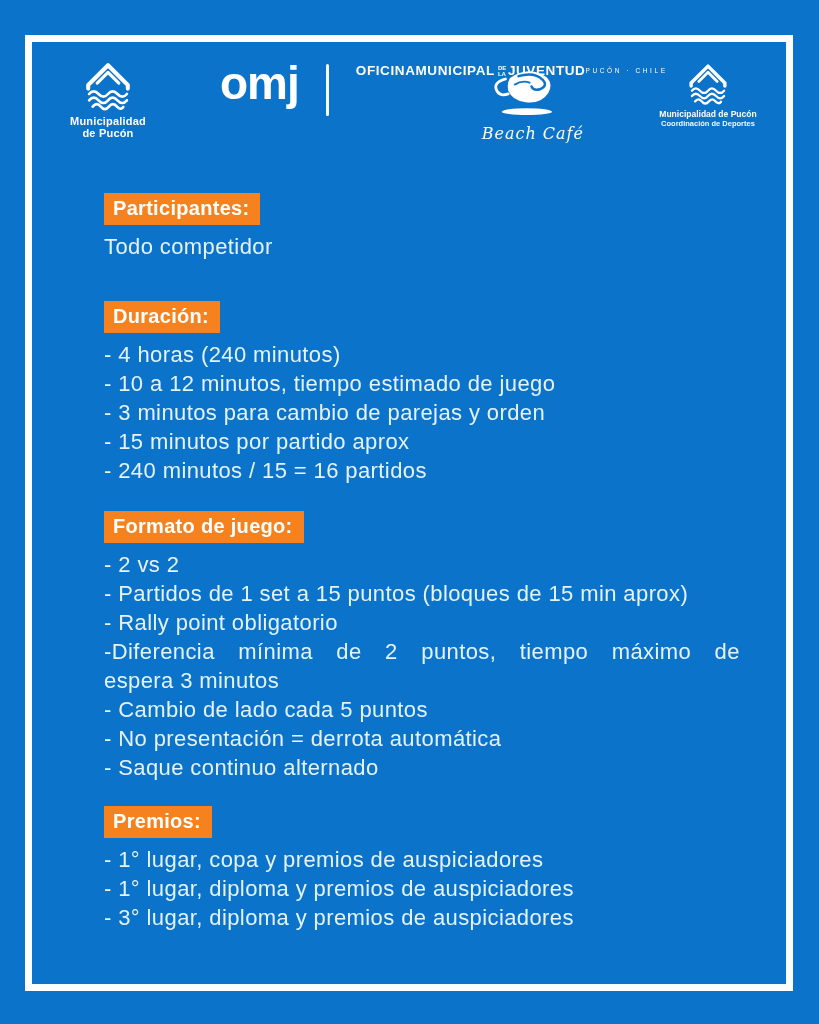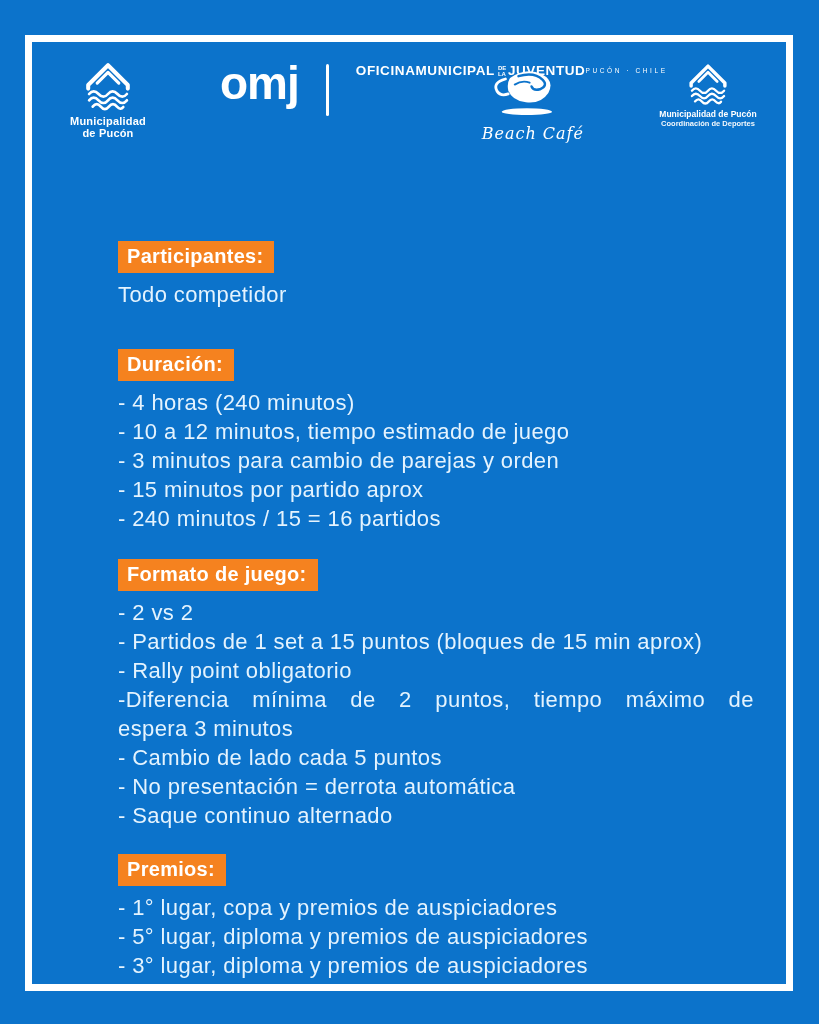--- a/index.html
+++ b/index.html
@@ -43,23 +43,22 @@
   .logo-cafe { left: 466px; top: 64px; width: 118px; text-align: right; }
   .cafe-caption { margin-top: 2px; font-family: "DejaVu Serif", serif; font-style: italic; font-size: 16px; letter-spacing: 1px; }
 
   .logo-deportes { left: 652px; top: 60px; width: 112px; }
   .dep-line1 { margin-top: 4px; font-weight: bold; font-size: 8.5px; line-height: 9px; }
   .dep-line2 { font-weight: bold; font-size: 7.5px; line-height: 9px; opacity: .95; }
 
   
   .content {
     position: absolute;
-    left: 118px; top: 193px; width: 645px;
+    left: 104px; top: 193px; width: 645px;
     color: var(--text);
-    margin-top: 48px;
   }
   .sec-title {
     display: inline-block;
     background: var(--accent);
     color: var(--title_text);
     font-weight: bold;
     font-size: 20px;
     line-height: 24px;
     padding: 3px 11px 5px 9px;
     letter-spacing: .3px;
@@ -164,18 +163,18 @@
       <div class="item">- Cambio de lado cada 5 puntos</div>
       <div class="item">- No presentación = derrota automática</div>
       <div class="item">- Saque continuo alternado</div>
     </div>
   </section>
 
   <section class="sec sec-premios">
     <div class="sec-title">Premios:</div>
     <div class="sec-items">
       <div class="item">- 1° lugar, copa y premios de auspiciadores</div>
-      <div class="item">- 5° lugar, diploma y premios de auspiciadores</div>
+      <div class="item">- 1° lugar, diploma y premios de auspiciadores</div>
       <div class="item">- 3° lugar, diploma y premios de auspiciadores</div>
     </div>
   </section>
 
 </main>
 
 </body></html>

